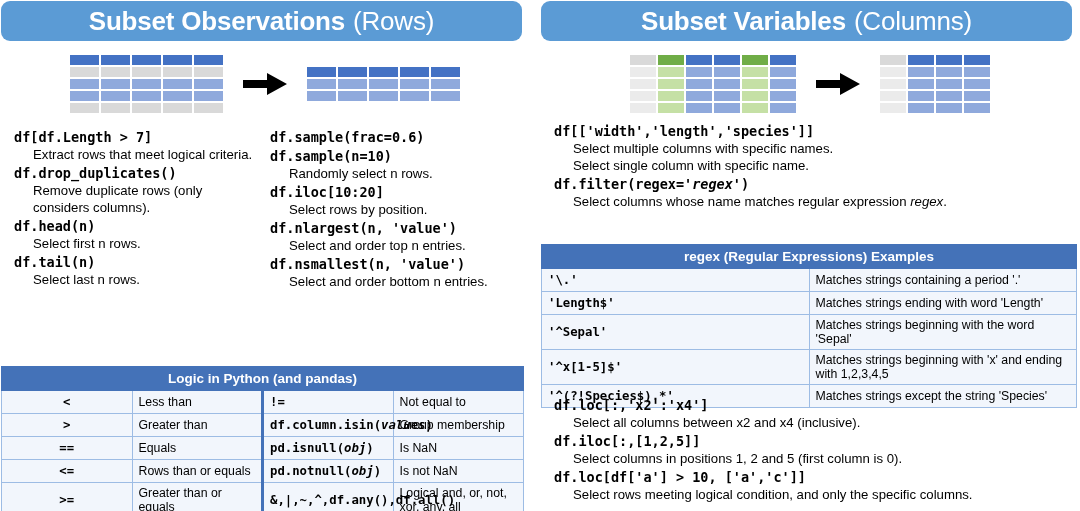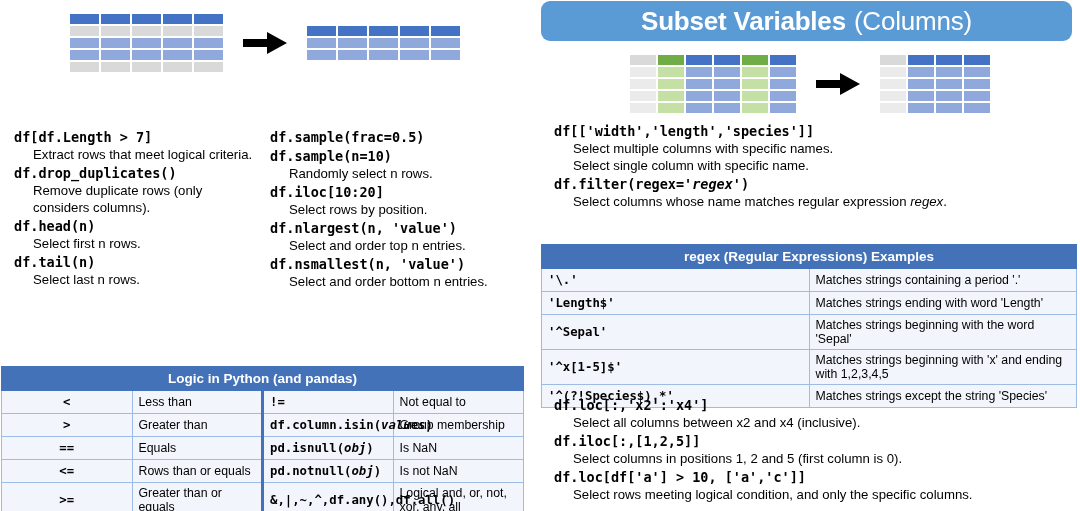--- a/index.html
+++ b/index.html
@@ -90,20 +90,24 @@
   .left-codes .c1 { width: 262px; padding-left: 14px; }
   .left-codes .c2 { width: 268px; padding-left: 8px; }
 </style>
 </head>
 <body>
 
 <div class="page">
 
   <div class="col-left">
 
+    <div class="banner">
+      <span class="bold">Subset Observations</span>
+      <span class="light">(Rows)</span>
+    </div>
 
     <div class="diagram">
       <div class="grid" id="rows-src">
           <div class="grid-row">
             <div class="cell" style="width: 29px; background: rgb(68, 114, 196);"></div>
             <div class="cell" style="width: 29px; background: rgb(68, 114, 196);"></div>
             <div class="cell" style="width: 29px; background: rgb(68, 114, 196);"></div>
             <div class="cell" style="width: 29px; background: rgb(68, 114, 196);"></div>
             <div class="cell" style="width: 29px; background: rgb(68, 114, 196);"></div>
           </div>
@@ -169,21 +173,21 @@
           <div class="code">df[df.Length &gt; 7]</div>
           <div class="desc">Extract rows that meet logical criteria.</div>
           <div class="code">df.drop_duplicates()</div>
           <div class="desc">Remove duplicate rows (only considers columns).</div>
           <div class="code">df.head(n)</div>
           <div class="desc">Select first n rows.</div>
           <div class="code">df.tail(n)</div>
           <div class="desc">Select last n rows.</div>
         </div>
       <div class="c2" id="lc2">
-          <div class="code">df.sample(frac=0.5)</div>
+          <div class="code">df.sample(frac=0.6)</div>
           <div class="code">df.sample(n=10)</div>
           <div class="desc">Randomly select n rows.</div>
           <div class="code">df.iloc[10:20]</div>
           <div class="desc">Select rows by position.</div>
           <div class="code">df.nlargest(n, 'value')</div>
           <div class="desc">Select and order top n entries.</div>
           <div class="code">df.nsmallest(n, 'value')</div>
           <div class="desc">Select and order bottom n entries.</div>
         </div>
     </div>

